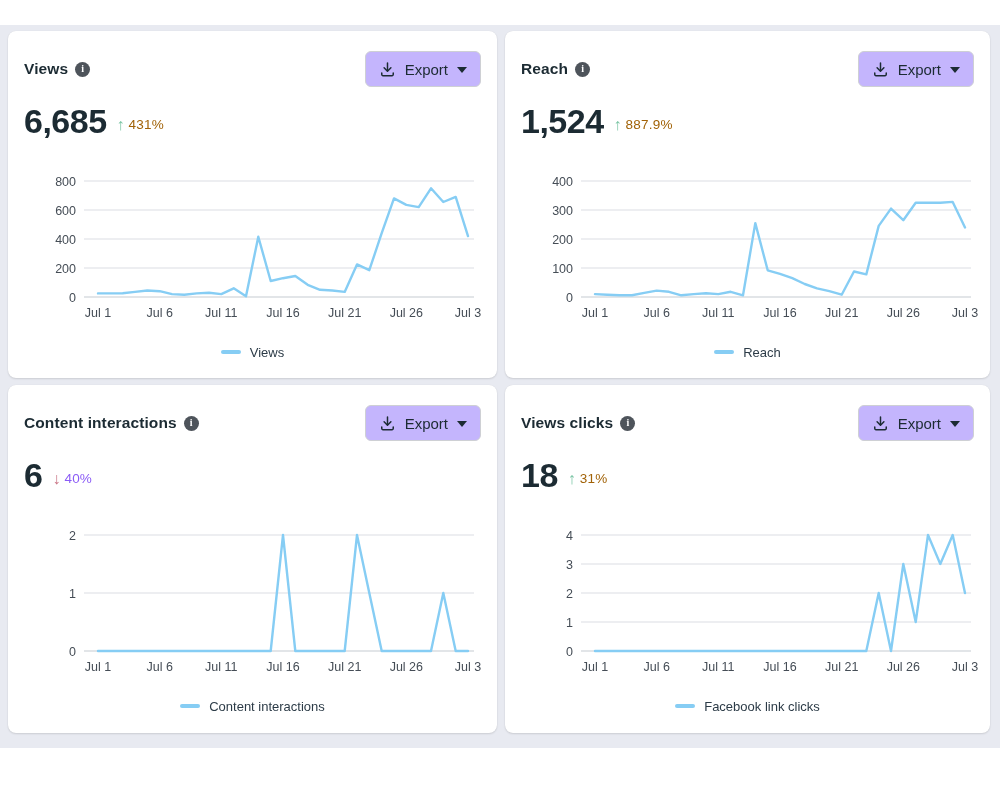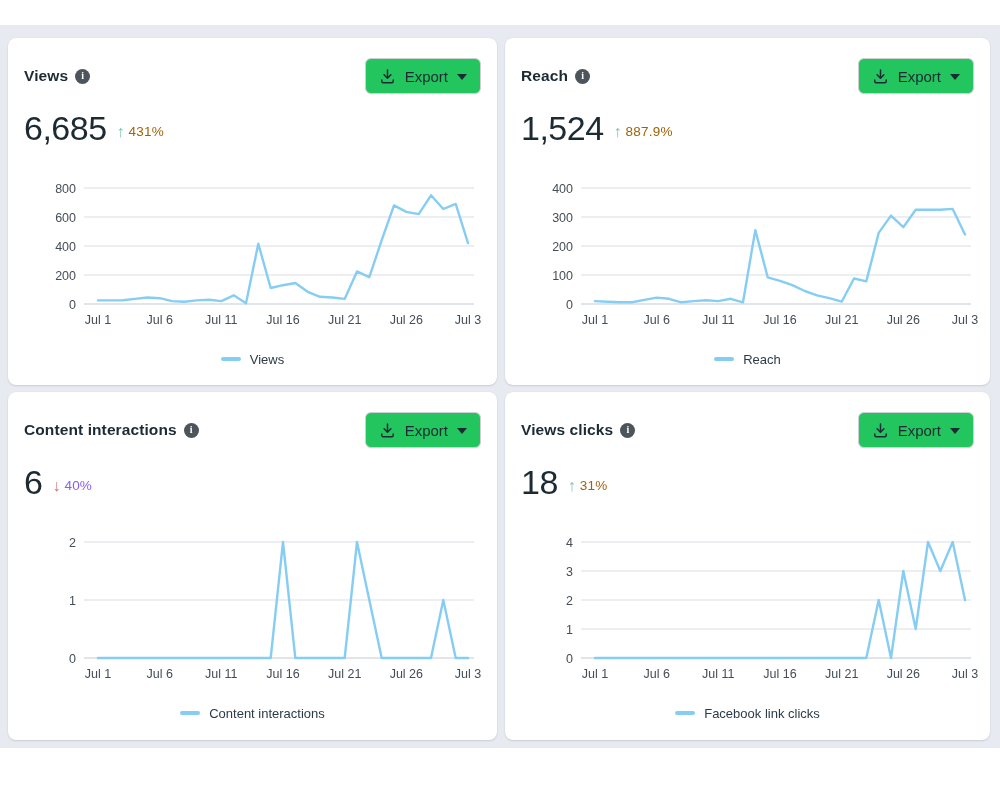--- a/index.html
+++ b/index.html
@@ -6,45 +6,45 @@
   body{
     width:1000px;height:800px;overflow:hidden;background:#ffffff;
     font-family:"Liberation Sans", sans-serif;color:#1c2b33;
     -webkit-font-smoothing:antialiased;
   }
   .panel{
     position:absolute;top:25px;left:0;width:1000px;height:723px;
     background:#e8eaf1;
   }
   .grid{
-    position:absolute;top:13px;left:8px;
+    position:absolute;top:6px;left:8px;
     display:grid;grid-template-columns:489px 485px;grid-template-rows:347px 348px;
     column-gap:8px;row-gap:7px;
   }
   .card{
     background:#ffffff;border-radius:8px;box-sizing:border-box;
     padding:20px 16px 0 16px;overflow:hidden;position:relative;
     box-shadow:0 1px 2px rgba(0,0,0,.12), 0 0 1px rgba(0,0,0,.08);
   }
   .card-header{display:flex;justify-content:space-between;align-items:center;height:36px;}
   .title-row{display:flex;align-items:center;gap:7px;}
   .card-title{font-size:15.5px;font-weight:700;margin:0;color:#1c2b33;letter-spacing:.1px;}
   .info-icon{
     width:15px;height:15px;border-radius:50%;background:#4e545b;
     display:inline-flex;align-items:center;justify-content:center;flex:0 0 auto;
   }
   .info-i{color:#ffffff;font-size:10px;font-weight:700;line-height:1;font-family:"Liberation Serif",serif;}
   .export-btn{
     display:inline-flex;align-items:center;gap:9px;height:36px;padding:0 13px;
-    background:#22c55e;border:1px solid #ced0d4;border-radius:6px;cursor:pointer;
+    background:#c4b5fd;border:1px solid #ced0d4;border-radius:6px;cursor:pointer;
     font-family:"Liberation Sans",sans-serif;font-size:15px;color:#1c2b33;
   }
   .caret{width:0;height:0;border-left:5px solid transparent;border-right:5px solid transparent;border-top:6px solid #1c2b33;margin-top:1px;}
   .metric-row{display:flex;align-items:center;gap:10px;margin-top:14px;height:40px;}
-  .metric-value{font-size:34px;font-weight:400;letter-spacing:-.5px;color:#1c2b33;line-height:40px;}
+  .metric-value{font-size:34px;font-weight:700;letter-spacing:-.5px;color:#1c2b33;line-height:40px;}
   .delta{display:inline-flex;align-items:center;gap:4px;margin-top:7px;}
   .delta-arrow{font-size:16px;line-height:1;}
   .delta-pct{font-size:13.5px;font-weight:500;letter-spacing:.2px;}
   .delta.up .delta-arrow{color:#7bc5a5;}
   .delta.up .delta-pct{color:#a16207;}
   .delta.down .delta-arrow{color:#ca7586;}
   .delta.down .delta-pct{color:#8b5cf6;}
   .chart{display:block;margin-top:30px;}
   .chart text{font-family:"Liberation Sans",sans-serif;font-size:12.5px;fill:#454d56;}
   .legend{display:flex;align-items:center;justify-content:center;gap:9px;margin-top:16px;height:18px;}

